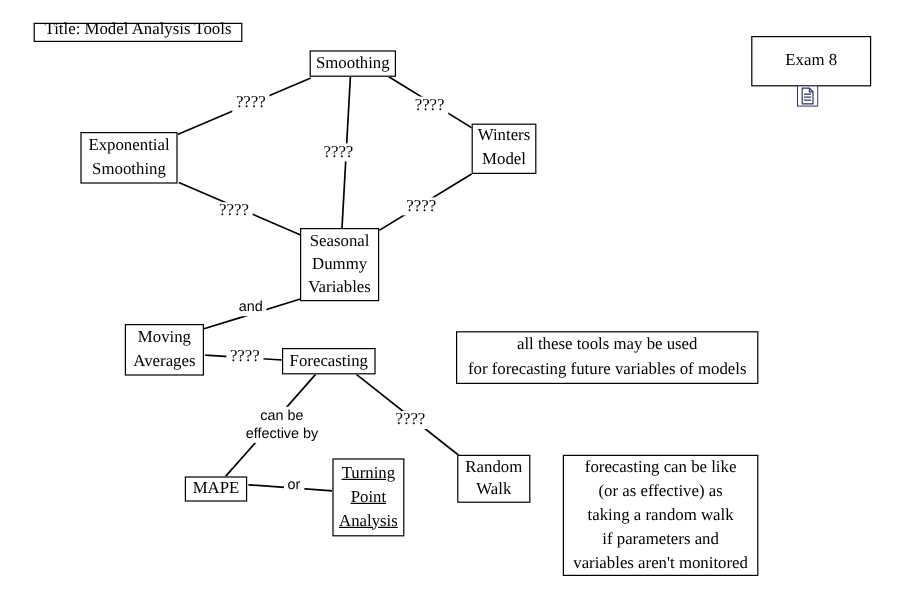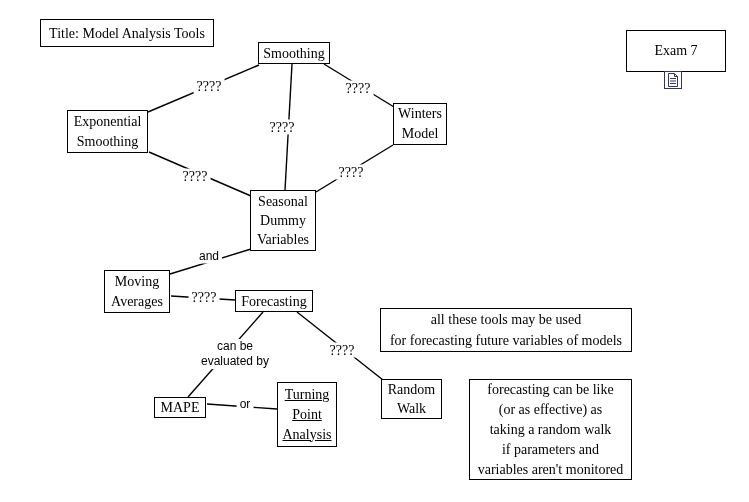--- a/index.html
+++ b/index.html
@@ -63,26 +63,26 @@
     <line x1="324" y1="64" x2="394" y2="107"></line>
     <line x1="149" y1="152" x2="251" y2="196"></line>
     <line x1="393" y1="145" x2="316" y2="192"></line>
     <line x1="251" y1="249" x2="170" y2="274"></line>
     <line x1="171" y1="296" x2="235" y2="300"></line>
     <line x1="263" y1="312" x2="188" y2="397"></line>
     <line x1="207" y1="404" x2="277" y2="409"></line>
     <line x1="297" y1="312" x2="383" y2="380"></line>
   </svg>
 
-  <div class="box" style="left:40px; top:19px; width:174px; height:28px;">
+  <div class="box" style="left:28px; top:19px; width:174px; height:16px;justify-content:flex-end;">
     <span>Title: Model Analysis Tools</span>
   </div>
 
   <div class="box" style="left:626px; top:30px; width:100px; height:42px; line-height:20px;">
-    <span>Exam 7</span>
+    <span>Exam 8</span>
   </div>
 
   <div class="note-icon-wrap" title="">
     <svg width="18" height="18" viewBox="0 0 18 18">
       <g fill="none" stroke-width="1" stroke="#333366">
         <rect x="0.5" y="0.5" width="17" height="17" fill="#ffffff"></rect>
         <path d="M4.5 2.5 L10.5 2.5 L13.5 5.5 L13.5 15.5 L4.5 15.5 Z" fill="#ffffff"></path>
         <path d="M10.5 2.5 L10.5 5.5 L13.5 5.5"></path>
         <line x1="6" y1="7.5" x2="12" y2="7.5"></line>
         <line x1="6" y1="10" x2="12" y2="10"></line>
@@ -128,21 +128,21 @@
     <span>Turning</span>
     <span>Point</span>
     <span>Analysis</span>
   </div>
 
   <div class="box" style="left:381px; top:379px; width:61px; height:40px; line-height:19px;">
     <span>Random</span>
     <span>Walk</span>
   </div>
 
-  <div class="box" style="left:380px; top:276px; width:252px; height:44px; line-height:21px;margin-top:32px;">
+  <div class="box" style="left:380px; top:276px; width:252px; height:44px; line-height:21px;">
     <span>all these tools may be used</span>
     <span>for forecasting future variables of models</span>
   </div>
 
   <div class="box" style="left:469px; top:379px; width:163px; height:101px; line-height:20px;">
     <span>forecasting can be like</span>
     <span>(or as effective) as</span>
     <span>taking a random walk</span>
     <span>if parameters and</span>
     <span>variables aren't monitored</span>
@@ -150,18 +150,18 @@
 
   <div class="lbl" style="left:209px; top:86px;">????</div>
   <div class="lbl" style="left:282px; top:127px;">????</div>
   <div class="lbl" style="left:358px; top:88px;">????</div>
   <div class="lbl" style="left:195px; top:176px;">????</div>
   <div class="lbl" style="left:351px; top:172px;">????</div>
   <div class="lbl sans" style="left:209px; top:256px;text-align:right;">and</div>
   <div class="lbl" style="left:204px; top:297px;">????</div>
   <div class="lbl sans" style="left:235px; top:354px;">
     <span style="display:block">can be</span>
-    <span style="display:block">evaluated by</span>
+    <span style="display:block">effective by</span>
   </div>
   <div class="lbl sans" style="left:245px; top:404px;">or</div>
   <div class="lbl" style="left:342px; top:350px;">????</div>
 
 </div>
 
 </body></html>

